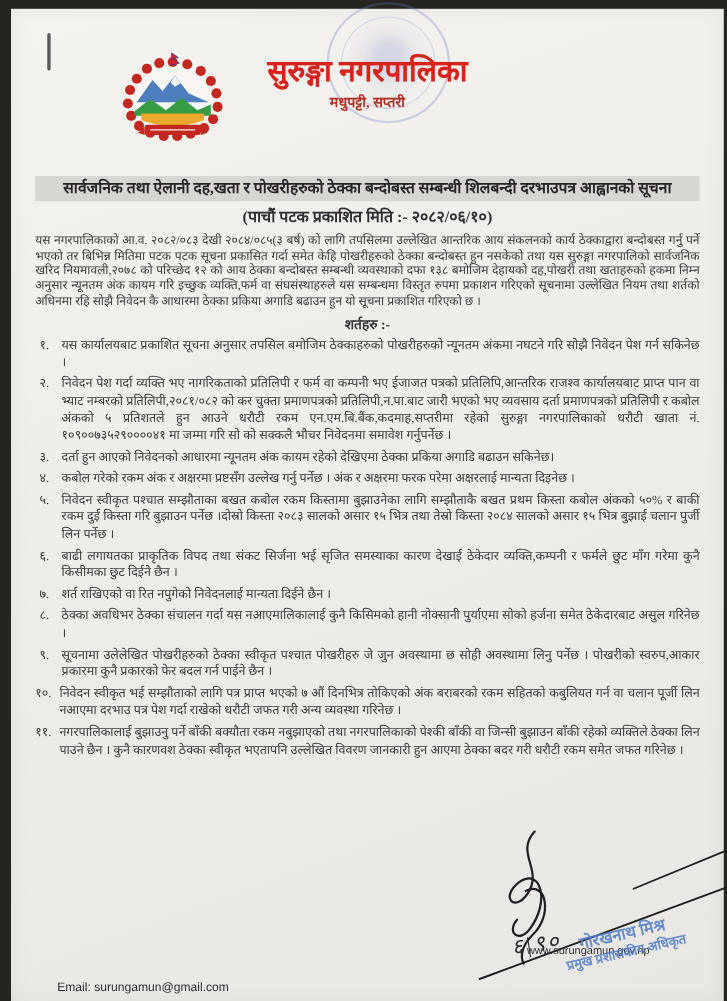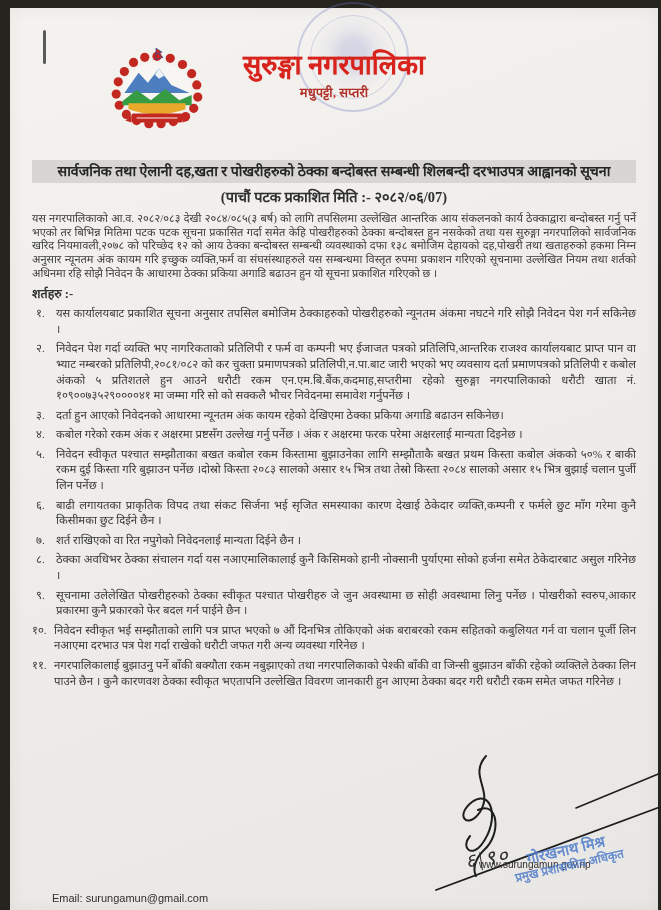--- a/index.html
+++ b/index.html
@@ -35,21 +35,21 @@
   .content { position:absolute; left:22px; top:152px; width:604px; }
   .notice-title {
     background:#d8d6d3; color:#262626; font-weight:700; font-size:14.2px;
     text-align:center; padding:2px 4px; line-height:1.35;
   }
   .pub-line { text-align:center; font-weight:700; font-size:14.5px; color:#303030; margin-top:3px; }
   .body-text {
     margin-top:6px; font-size:11px; line-height:13.6px; color:#3a3a38;
     text-align:justify; text-justify:inter-word;
   }
-  .terms-heading { text-align:left; font-weight:700; font-size:12.5px; color:#343432; margin-top:5px; }
+  .terms-heading { text-align:center; font-weight:700; font-size:12.5px; color:#343432; margin-top:5px; }
   .terms { margin-top:4px; }
   .term { position:relative; padding-left:24px; font-size:11.4px; line-height:15.6px; color:#3a3a38; text-align:justify; margin-bottom:4px; }
   .term-num { position:absolute; left:4px; top:0; font-weight:400; }
   .term.flush { padding-left:22px; }
   .term.flush .term-num { left:0; }
 
   
   .email-line { position:absolute; left:42px; top:884px; font-family:"Liberation Sans",sans-serif; font-size:11px; font-weight:400; color:#2e2e2e; }
   .website   { position:absolute; left:469px; top:851px; font-family:"Liberation Sans",sans-serif; font-size:10px; font-weight:400; color:#2e2e2e; }
   .signature-svg { position:absolute; left:418px; top:742px; }
@@ -116,21 +116,21 @@
     </svg>
 
     <div class="head-text">
       <div class="muni-name">सुरुङ्गा नगरपालिका</div>
       <div class="addr1">मधुपट्टी, सप्तरी</div>
     </div>
   </div>
 
   <div class="content">
     <div class="notice-title">सार्वजनिक तथा ऐलानी दह,खता र पोखरीहरुको ठेक्का बन्दोबस्त सम्बन्धी शिलबन्दी दरभाउपत्र आह्वानको सूचना</div>
-    <div class="pub-line">(पाचौं पटक प्रकाशित मिति :- २०८२/०६/07)</div>
+    <div class="pub-line">(पाचौं पटक प्रकाशित मिति :- २०८२/०६/१०)</div>
     <div class="body-text">यस नगरपालिकाको आ.व. २०८२/०८३ देखी २०८४/०८५(३ बर्ष) को लागि तपसिलमा उल्लेखित आन्तरिक आय संकलनको कार्य ठेक्काद्वारा बन्दोबस्त गर्नु पर्ने भएको तर बिभिन्न मितिमा पटक पटक सूचना प्रकासित गर्दा समेत केहि पोखरीहरुको ठेक्का बन्दोबस्त हुन नसकेको तथा यस सुरुङ्गा नगरपालिको सार्वजनिक खरिद नियमावली,२०७८ को परिच्छेद १२ को आय ठेक्का बन्दोबस्त सम्बन्धी व्यवस्थाको दफा १३८ बमोजिम देहायको दह,पोखरी तथा खताहरुको हकमा निम्न अनुसार न्यूनतम अंक कायम गरि इच्छुक व्यक्ति,फर्म वा संघसंस्थाहरुले यस सम्बन्धमा विस्तृत रुपमा प्रकाशन गरिएको सूचनामा उल्लेखित नियम तथा शर्तको अधिनमा रहि सोझै निवेदन कै आधारमा ठेक्का प्रकिया अगाडि बढाउन हुन यो सूचना प्रकाशित गरिएको छ ।</div>
     <div class="terms-heading">शर्तहरु :-</div>
 
     <div class="terms">
       <div class="term"><span class="term-num">१.</span><span>यस कार्यालयबाट प्रकाशित सूचना अनुसार तपसिल बमोजिम ठेक्काहरुको पोखरीहरुको न्यूनतम अंकमा नघटने गरि सोझै निवेदन पेश गर्न सकिनेछ ।</span></div>
       <div class="term"><span class="term-num">२.</span><span>निवेदन पेश गर्दा व्यक्ति भए नागरिकताको प्रतिलिपी र फर्म वा कम्पनी भए ईजाजत पत्रको प्रतिलिपि,आन्तरिक राजश्व कार्यालयबाट प्राप्त पान वा भ्याट नम्बरको प्रतिलिपी,२०८१/०८२ को कर चुक्ता प्रमाणपत्रको प्रतिलिपी,न.पा.बाट जारी भएको भए व्यवसाय दर्ता प्रमाणपत्रको प्रतिलिपी र कबोल अंकको ५ प्रतिशतले हुन आउने धरौटी रकम एन.एम.बि.बैंक,कदमाह,सप्तरीमा रहेको सुरुङ्गा नगरपालिकाको धरौटी खाता नं. १०९००७३५२९००००४१ मा जम्मा गरि सो को सक्कलै भौचर निवेदनमा समावेश गर्नुपर्नेछ ।</span></div>
       <div class="term"><span class="term-num">३.</span><span>दर्ता हुन आएको निवेदनको आधारमा न्यूनतम अंक कायम रहेको देखिएमा ठेक्का प्रकिया अगाडि बढाउन सकिनेछ।</span></div>
       <div class="term"><span class="term-num">४.</span><span>कबोल गरेको रकम अंक र अक्षरमा प्रष्टसँग उल्लेख गर्नु पर्नेछ । अंक र अक्षरमा फरक परेमा अक्षरलाई मान्यता दिइनेछ ।</span></div>
       <div class="term"><span class="term-num">५.</span><span>निवेदन स्वीकृत पश्चात सम्झौताका बखत कबोल रकम किस्तामा बुझाउनेका लागि सम्झौताकै बखत प्रथम किस्ता कबोल अंकको ५०% र बाकी रकम दुई किस्ता गरि बुझाउन पर्नेछ ।दोस्रो किस्ता २०८३ सालको असार १५ भित्र तथा तेस्रो किस्ता २०८४ सालको असार १५ भित्र बुझाई चलान पुर्जी लिन पर्नेछ ।</span></div>
       <div class="term"><span class="term-num">६.</span><span>बाढी लगायतका प्राकृतिक विपद तथा संकट सिर्जना भई सृजित समस्याका कारण देखाई ठेकेदार व्यक्ति,कम्पनी र फर्मले छुट माँग गरेमा कुनै किसीमका छुट दिईने छैन ।</span></div>

